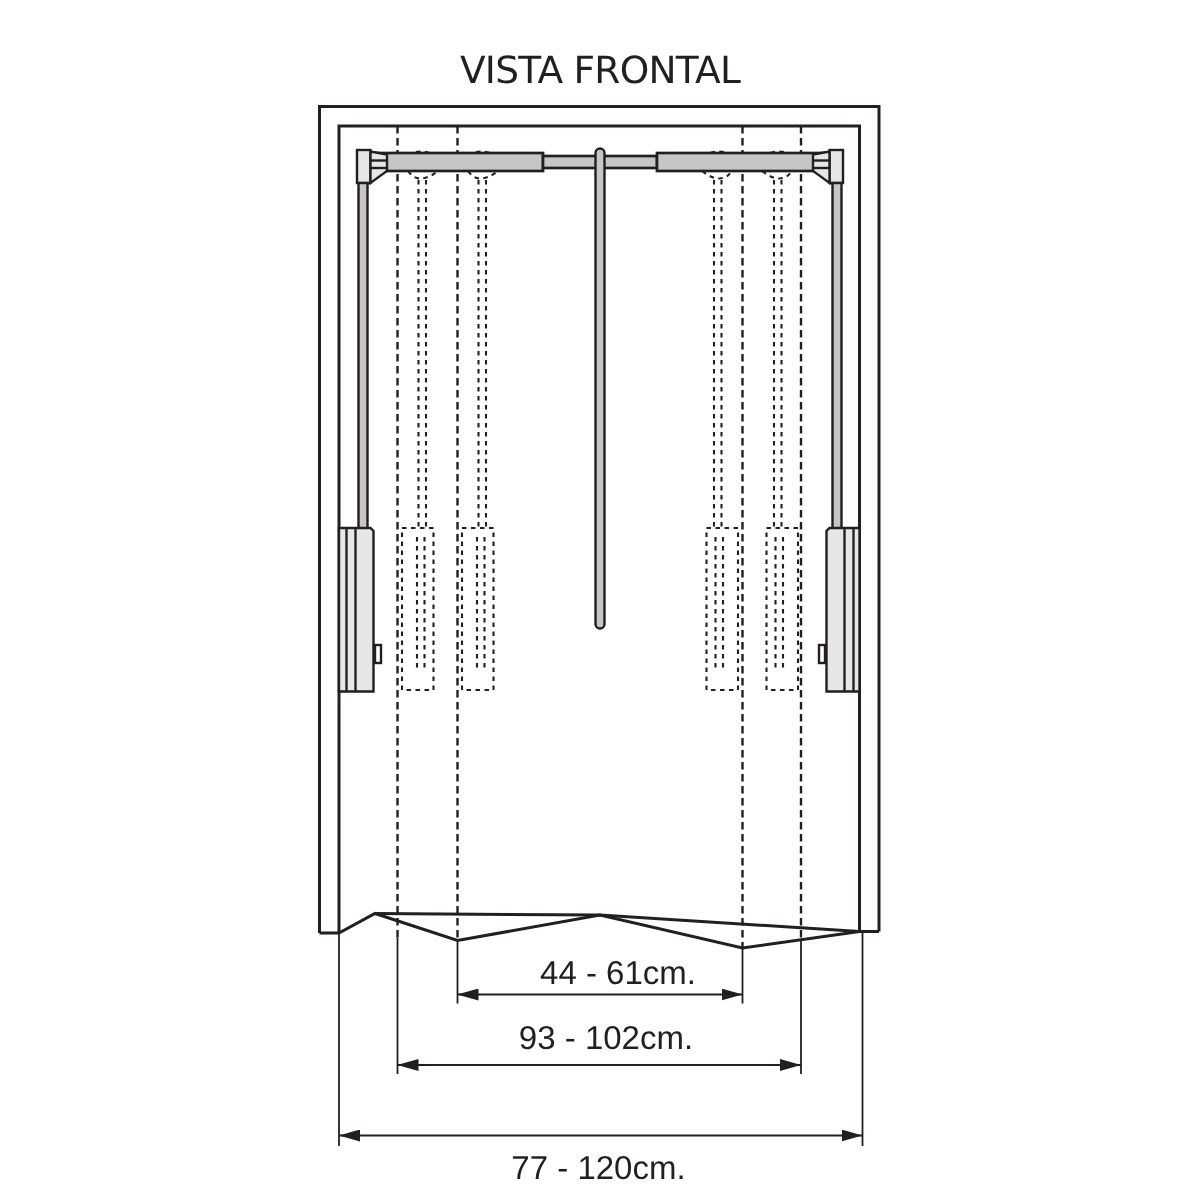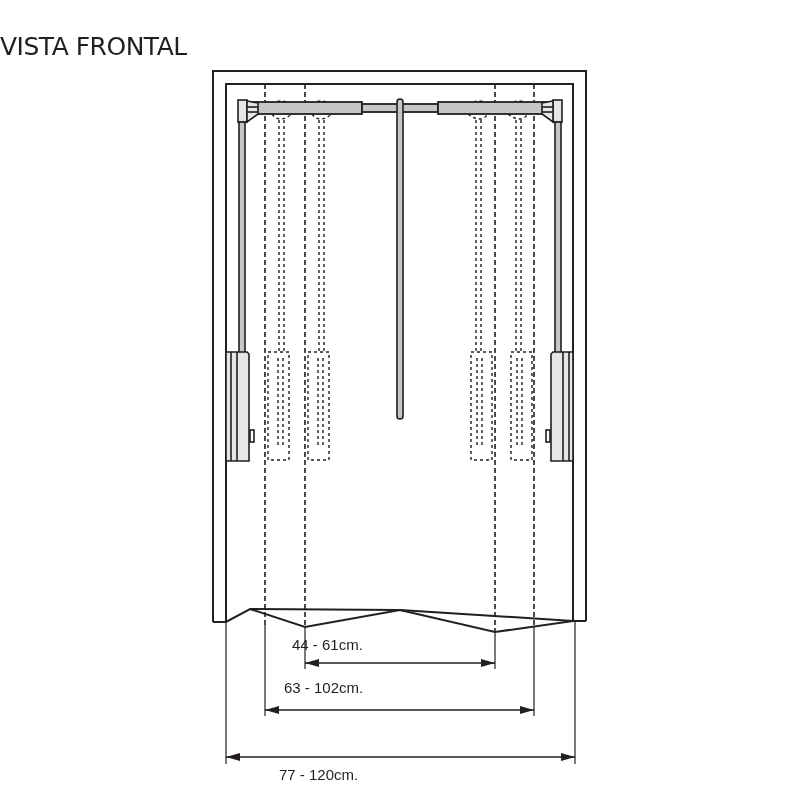--- a/index.html
+++ b/index.html
@@ -1,24 +1,24 @@
 <!DOCTYPE html>
 <html><head>
   <meta charset="utf-8">
   <style>
     html, body { margin: 0; padding: 0; background: #ffffff; }
     body { width: 800px; height: 800px; position: relative; overflow: hidden; }
     .title {
-      position: absolute; left: 0; top: 32px; width: 800px; 
+      position: absolute; left: 0; top: 32px; width: 800px; text-align: center;
       font-family: "DejaVu Sans", sans-serif; font-size: 25px; color: #231f20;
       letter-spacing: -0.5px;
     }
     .dim-label {
-      position: absolute; font-family: "Liberation Sans", sans-serif; font-size: 15px;
-      color: #231f20; text-align: left; width: 240px;
+      position: absolute; font-family: "Liberation Sans", sans-serif; font-size: 22px;
+      color: #231f20; text-align: center; width: 240px;
     }
     svg { position: absolute; left: 0; top: 0; }
   </style>
 </head>
 <body>
 
 <div class="title">VISTA FRONTAL</div>
 
 <svg width="800" height="800" viewBox="0 0 800 800">
   <defs>
@@ -131,14 +131,14 @@
   </g>
   <g>
     <line x1="265" y1="710" x2="534" y2="710" stroke="#231f20" stroke-width="1.4" marker-start="url(#arrowL)" marker-end="url(#arrowR)"></line>
   </g>
   <g>
     <line x1="226" y1="757" x2="575" y2="757" stroke="#231f20" stroke-width="1.4" marker-start="url(#arrowL)" marker-end="url(#arrowR)"></line>
   </g>
 </svg>
 
 <div class="dim-label" style="left:292px; top:636px;">44 - 61cm.</div>
-<div class="dim-label" style="left:284px; top:679px;">63 - 102cm.</div>
+<div class="dim-label" style="left:284px; top:679px;">93 - 102cm.</div>
 <div class="dim-label" style="left:279px; top:766px;">77 - 120cm.</div>
 
 </body></html>

